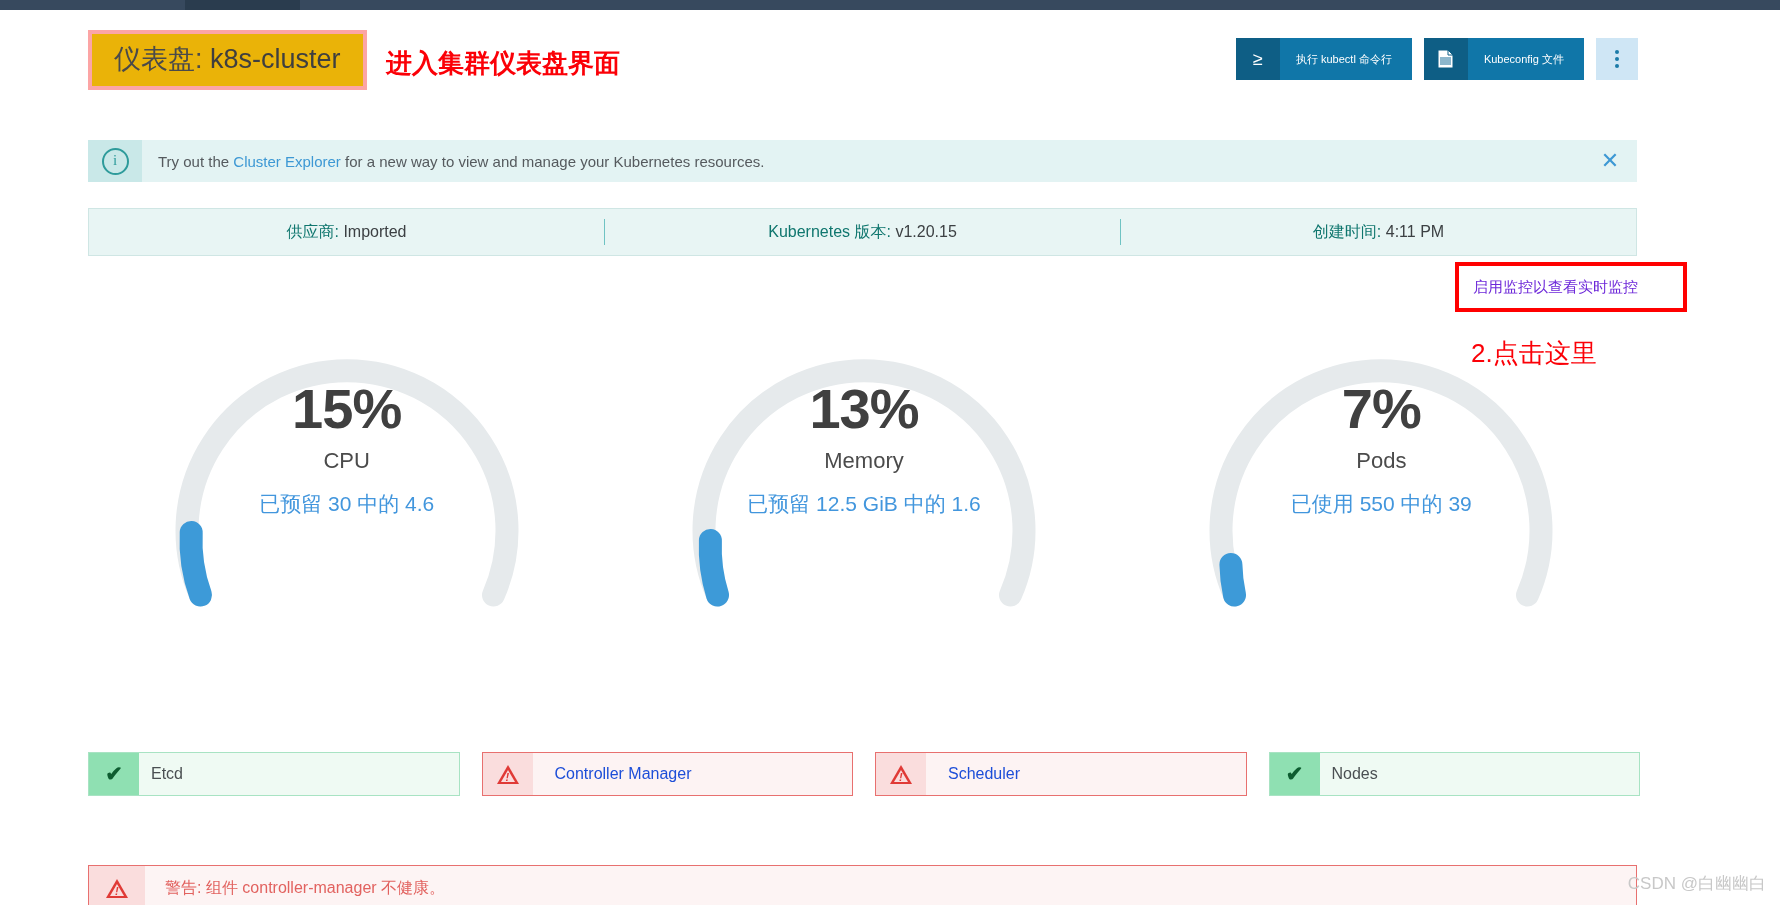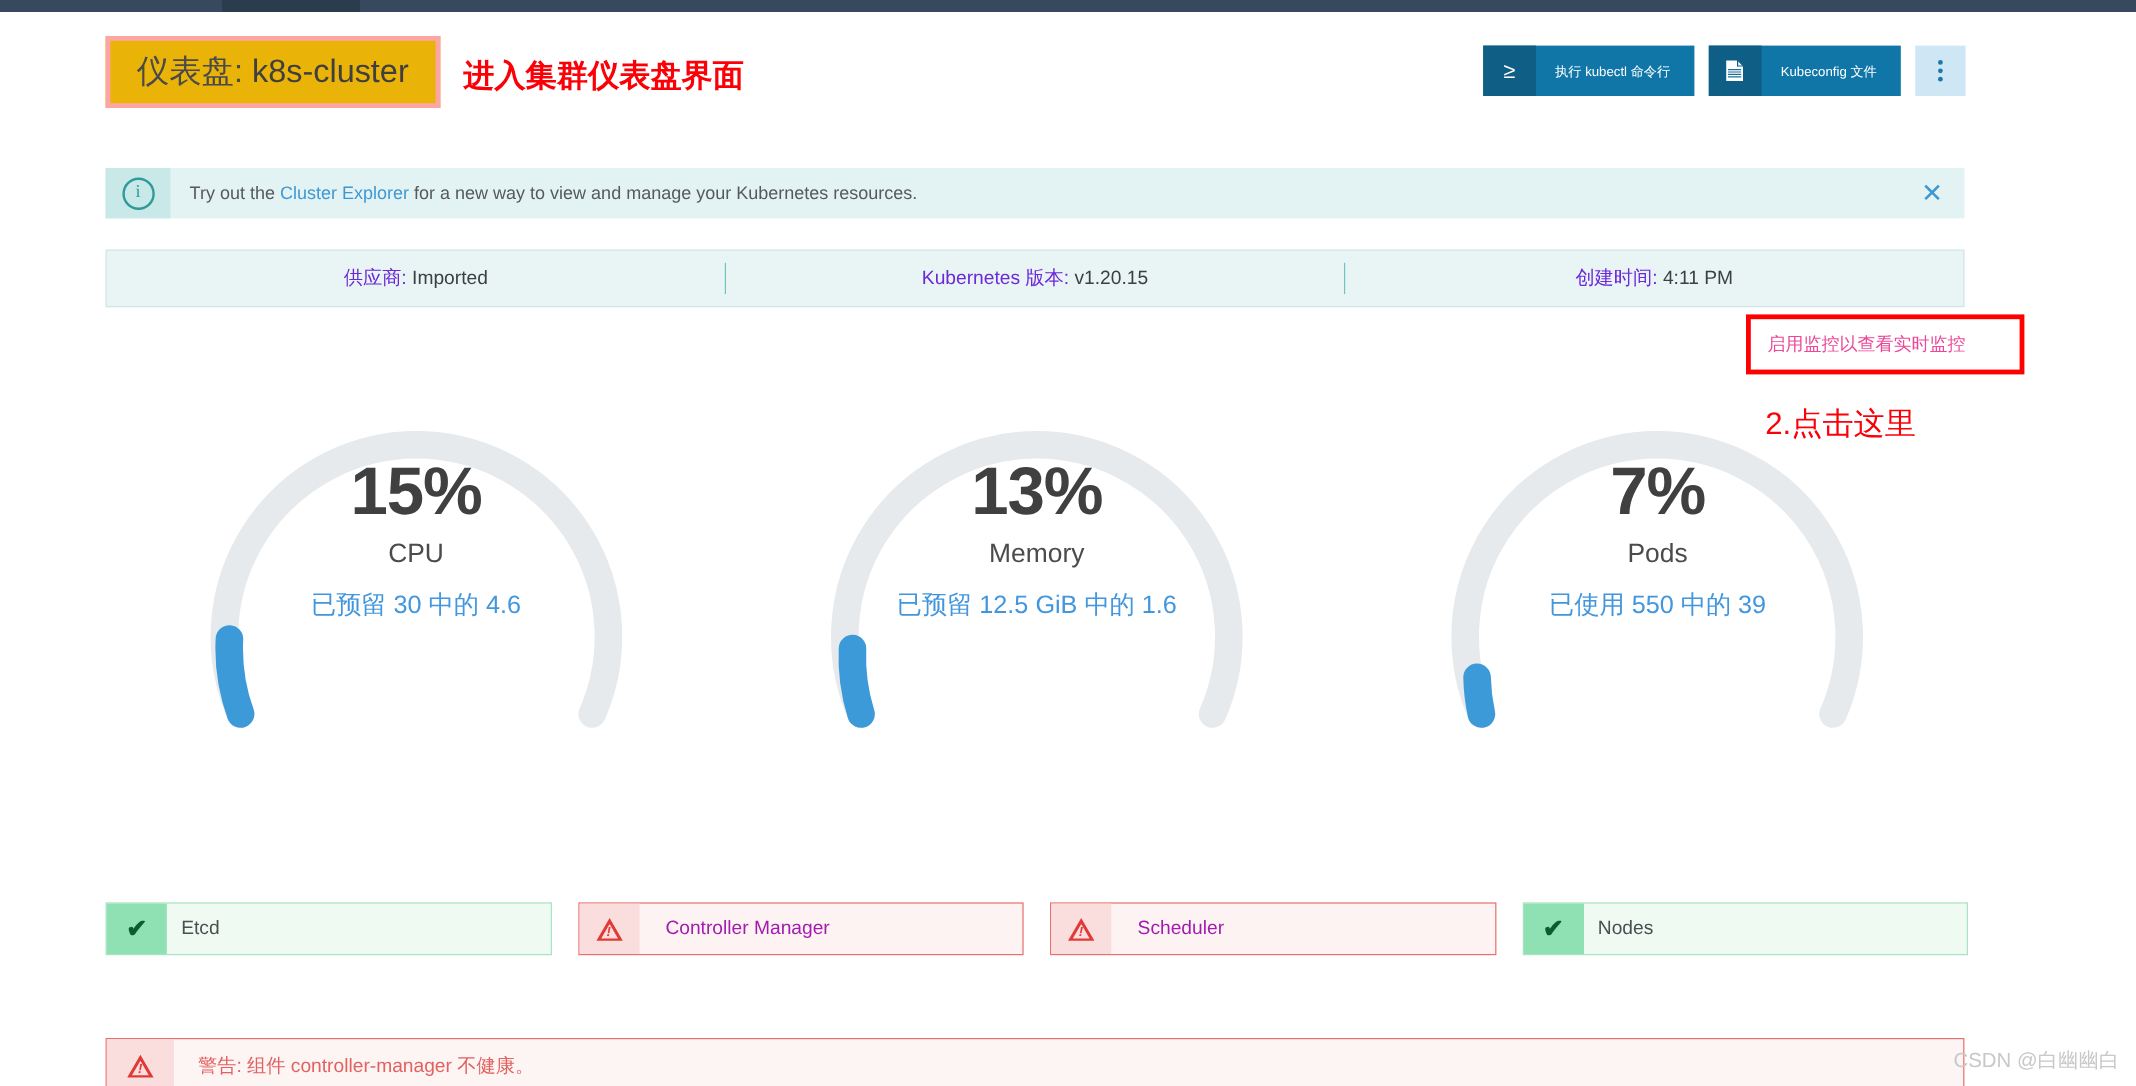--- a/index.html
+++ b/index.html
@@ -195,21 +195,21 @@
     display: flex;
     align-items: center;
   }
   .meta-item {
     flex: 1;
     text-align: center;
     font-size: 16px;
     color: #3c4043;
     position: relative;
   }
-  .meta-item .k { color: #6d28d9; }
+  .meta-item .k { color: #0f766e; }
   .meta-item .v { color: #3c4043; }
   .meta-sep {
     width: 1px;
     height: 26px;
     background: #6fc3c3;
   }
 
   
   .monitor-box {
     position: absolute;
@@ -219,21 +219,21 @@
     height: 50px;
     border: 4px solid #ff0000;
     box-sizing: border-box;
     background: #ffffff;
     display: flex;
     align-items: center;
     padding-left: 14px;
   }
   .monitor-link {
     font-size: 15px;
-    color: #ec4899;
+    color: #6d28d9;
     cursor: pointer;
     white-space: nowrap;
   }
   .annot-2 {
     position: absolute;
     left: 1471px;
     top: 326px;
     font-size: 26px;
     color: #fb0007;
     white-space: nowrap;
@@ -326,21 +326,21 @@
     font-weight: bold;
   }
   .comp.ok .comp-lbl { color: #4a4f52; padding-left: 12px; }
   .comp.err {
     border: 1px solid #e8706f;
     background: #fdf3f3;
   }
   .comp.err .comp-ico {
     background: #fadddd;
   }
-  .comp.err .comp-lbl { color: #a21caf; text-align: right; }
+  .comp.err .comp-lbl { color: #1d4ed8; text-align: right; }
   .warn-tri {
     width: 0; height: 0;
     position: relative;
     border-left: 11px solid transparent;
     border-right: 11px solid transparent;
     border-bottom: 19px solid #e03a36;
   }
   .warn-tri::after {
     content: "";
     position: absolute;

